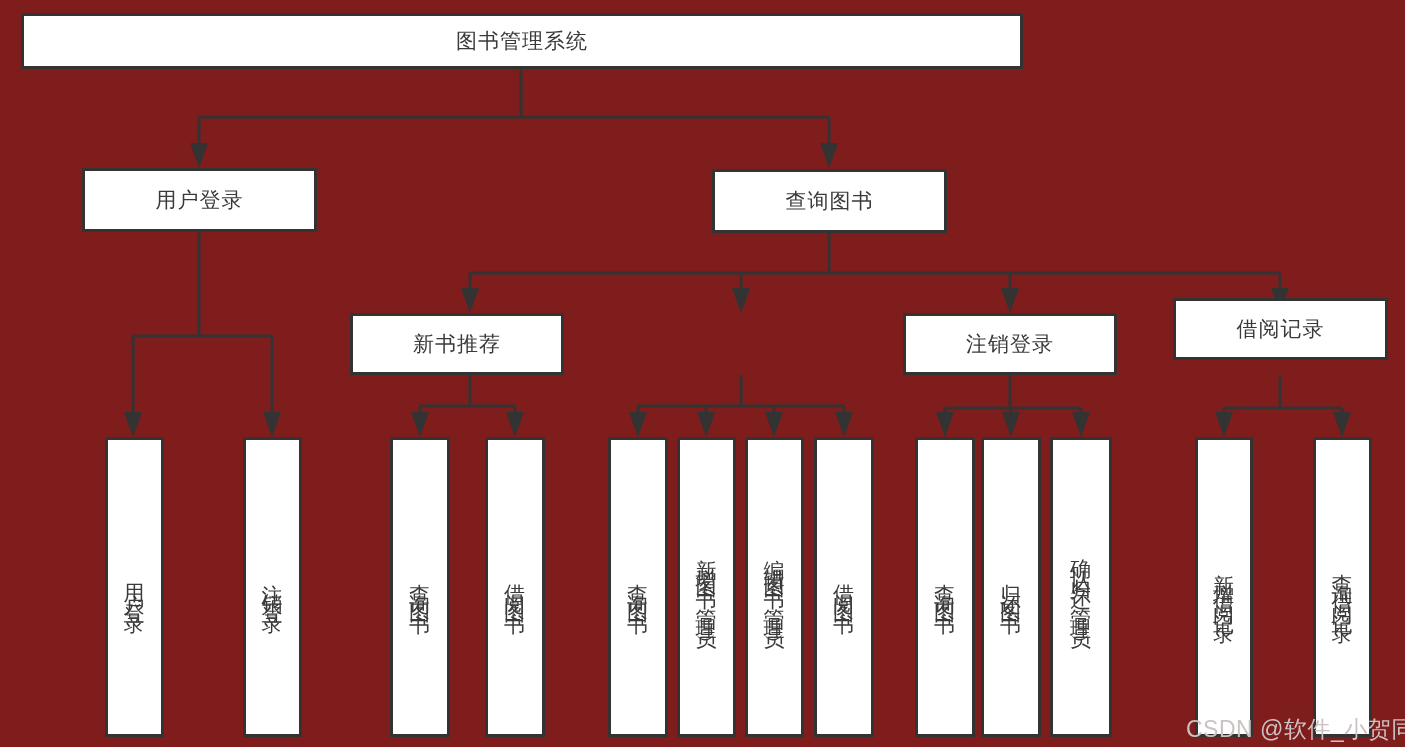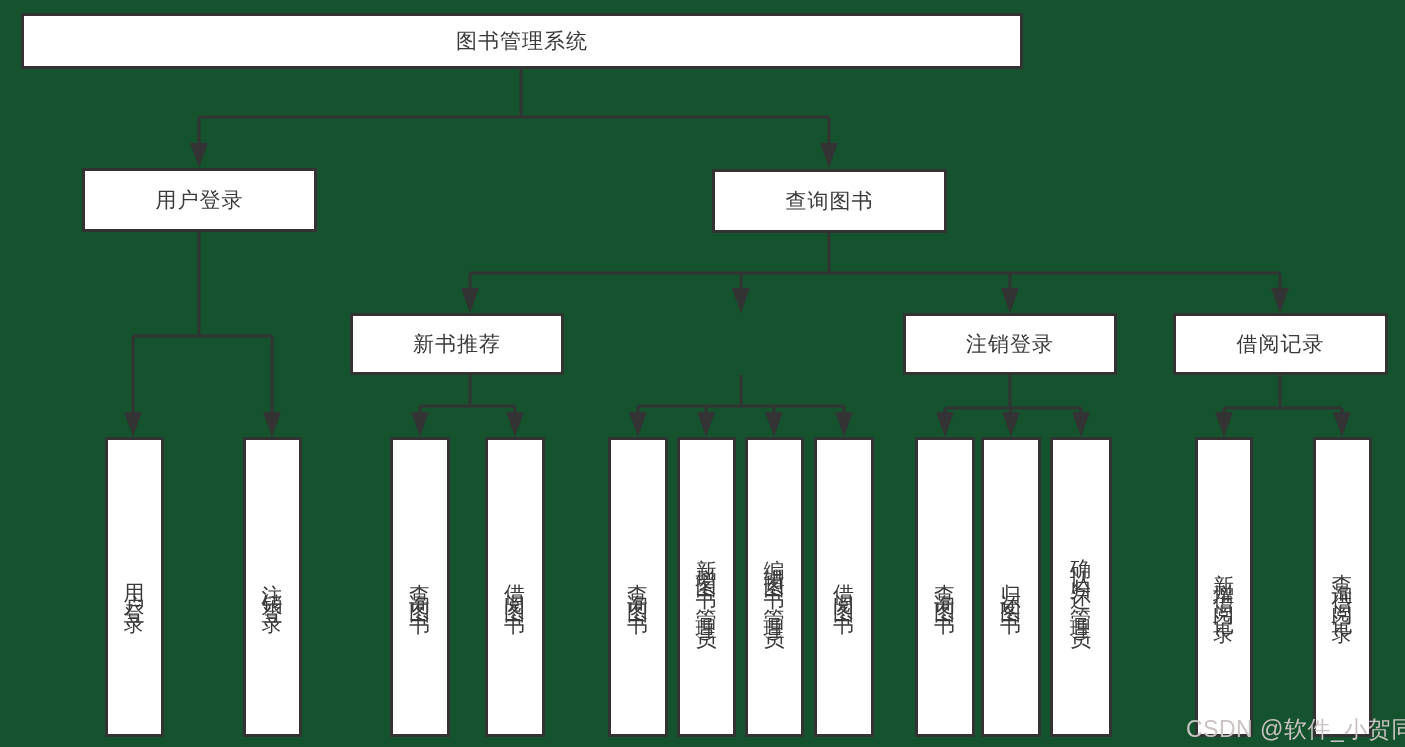--- a/index.html
+++ b/index.html
@@ -1,20 +1,20 @@
 <!DOCTYPE html>
 <html><head>
 <meta charset="utf-8">
 <style>
   html, body { margin: 0; padding: 0; background: #ffffff; }
   .stage {
     position: relative;
     width: 1405px;
     height: 747px;
-    background: #14532d;
+    background: #7f1d1d;
     font-family: "Liberation Sans", sans-serif;
     overflow: hidden;
   }
   .connectors {
     position: absolute;
     left: 0; top: 0;
     width: 1405px; height: 747px;
   }
   .node {
     position: absolute;
@@ -104,21 +104,21 @@
   <div class="node" style="left:712px; top:169px; width:235px; height:64px">
     <span class="lbl">查询图书</span>
   </div>
 
   <div class="node" style="left:350px; top:313px; width:214px; height:62px">
     <span class="lbl">新书推荐</span>
   </div>
   <div class="node" style="left:903px; top:313px; width:214px; height:62px">
     <span class="lbl">注销登录</span>
   </div>
-  <div class="node" style="left:1173px; top:313px; width:215px; height:62px">
+  <div class="node" style="left:1173px; top:298px; width:215px; height:62px">
     <span class="lbl">借阅记录</span>
   </div>
 
   <div class="node vertical" style="left:105px; top:437px; width:59px; height:300px">
     <span class="lbl">用户登录</span>
   </div>
   <div class="node vertical" style="left:243px; top:437px; width:59px; height:300px">
     <span class="lbl">注销登录</span>
   </div>
 

